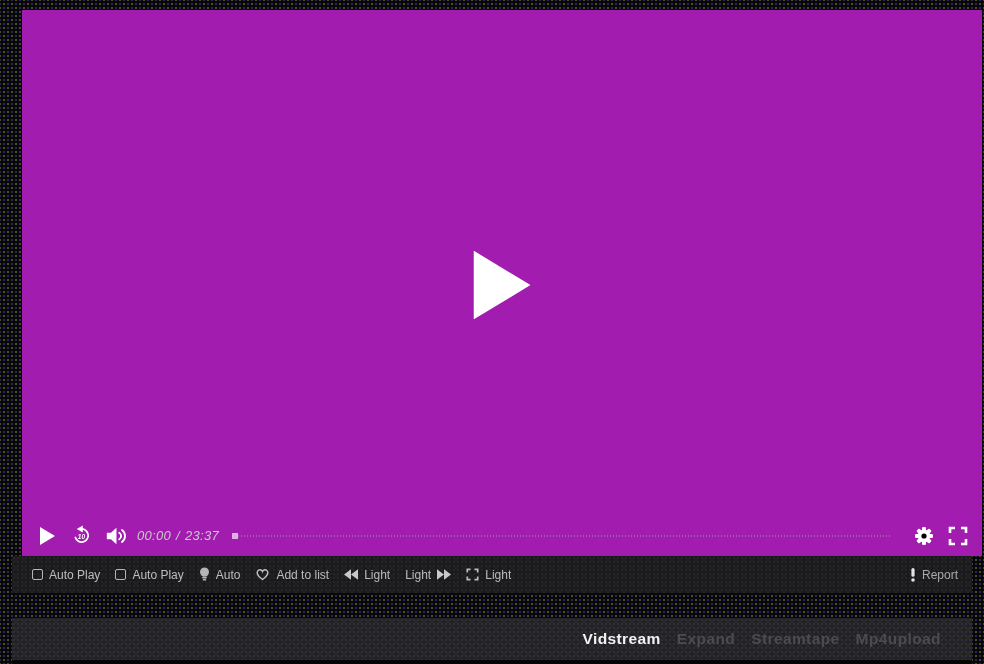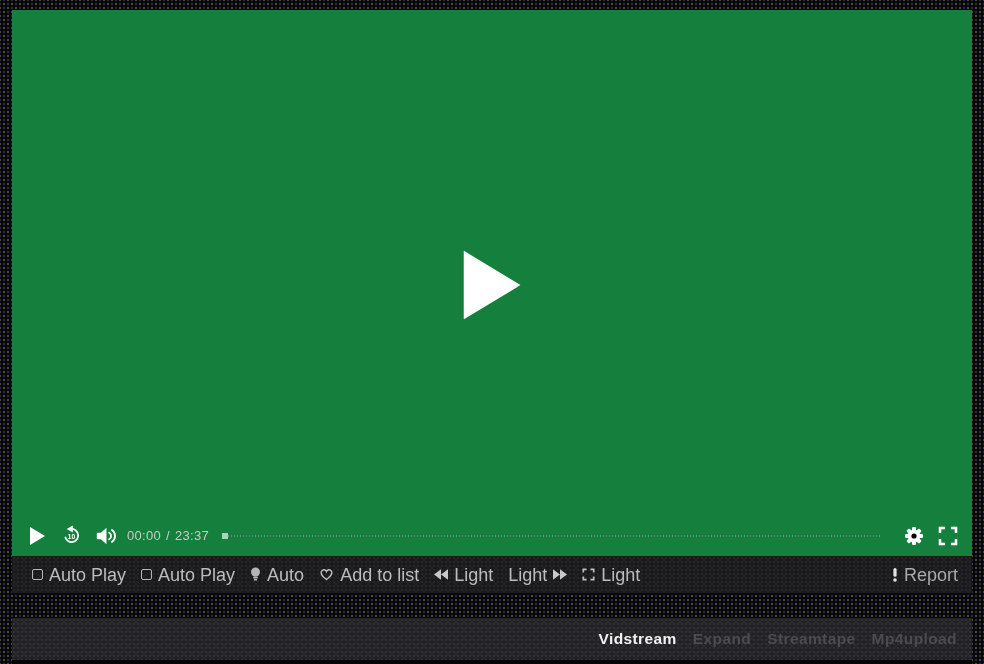--- a/index.html
+++ b/index.html
@@ -12,22 +12,23 @@
       radial-gradient(circle, rgba(150,142,60,0.50) 0.8px, transparent 1.3px),
       radial-gradient(circle, rgba(150,142,60,0.50) 0.8px, transparent 1.3px),
       radial-gradient(circle, rgba(70,72,165,0.50) 0.8px, transparent 1.3px),
       radial-gradient(circle, rgba(70,72,165,0.50) 0.8px, transparent 1.3px);
     background-size: 8px 8px, 8px 8px, 8px 8px, 8px 8px;
     background-position: 0 0, 4px 4px, 4px 0, 0 4px;
   }
 
   
   .player {
-    position: absolute; left: 12px; top: 10px; width: 960px; height: 546px;
-    background: #15803d;
+    position: absolute; left: 22px; top: 10px; width: 960px; height: 546px;
+    background: #a21caf;
+    font-style: italic;
   }
   .big-play {
     position: absolute; left: 50%; top: 50%;
     transform: translate(-50%, -47%);
     cursor: pointer; line-height: 0;
   }
   .controls {
     position: absolute; left: 0; right: 0; bottom: 0; height: 41px;
     display: flex; align-items: center;
     padding: 0 14px 0 18px;
@@ -57,40 +58,40 @@
     display: flex; align-items: center; gap: 15px;
     padding: 0 14px 0 20px;
     background-color: #1a1a1d;
     background-image:
       radial-gradient(circle, rgba(255,255,255,0.05) 0.8px, transparent 1.2px),
       radial-gradient(circle, rgba(140,130,70,0.10) 0.8px, transparent 1.2px);
     background-size: 4px 4px, 8px 8px;
   }
   .tb-item {
     display: inline-flex; align-items: center; gap: 6px;
-    color: #bcbcbc; font-size: 18px; cursor: pointer; white-space: nowrap;
+    color: #bcbcbc; font-size: 12px; cursor: pointer; white-space: nowrap;
     line-height: 1;
   }
   .cbx { width: 11px; height: 11px; border: 1.5px solid #b5b5b5; border-radius: 2px;
     display: inline-block; background: transparent; }
   .tb-report { margin-left: auto; color: #a9a9a9; }
   .icn { line-height: 0; display: inline-flex; }
 
   
   .servers-panel {
     position: absolute; left: 12px; top: 618px; width: 960px; height: 46px;
     background-color: #222226;
     background-image:
       radial-gradient(circle, rgba(255,255,255,0.07) 0.8px, transparent 1.2px),
       radial-gradient(circle, rgba(150,140,70,0.10) 0.8px, transparent 1.3px),
       radial-gradient(circle, rgba(85,85,175,0.10) 0.8px, transparent 1.3px);
     background-size: 4px 4px, 8px 8px, 8px 8px;
     background-position: 0 0, 0 0, 4px 4px;
     display: flex; align-items: center; justify-content: flex-end;
-    padding-right: 15px; gap: 16px;
+    padding-right: 31px; gap: 16px;
   }
   .server-tab {
     font-size: 15.5px; font-weight: 700; letter-spacing: 0.4px;
     color: #4c4c50; cursor: pointer; white-space: nowrap; line-height: 1;
     padding-bottom: 4px;
   }
   .server-tab.active { color: #f2f2f2; }
   .panel-bottom-edge {
     position: absolute; left: 0; right: 0; bottom: 0; height: 4px; background: #060607;
   }

